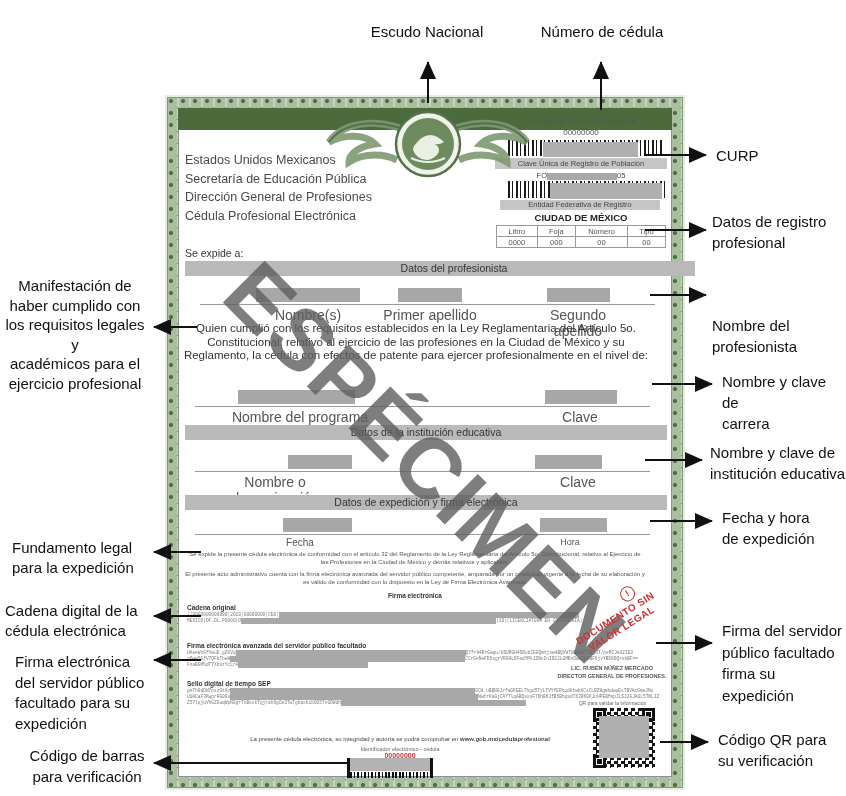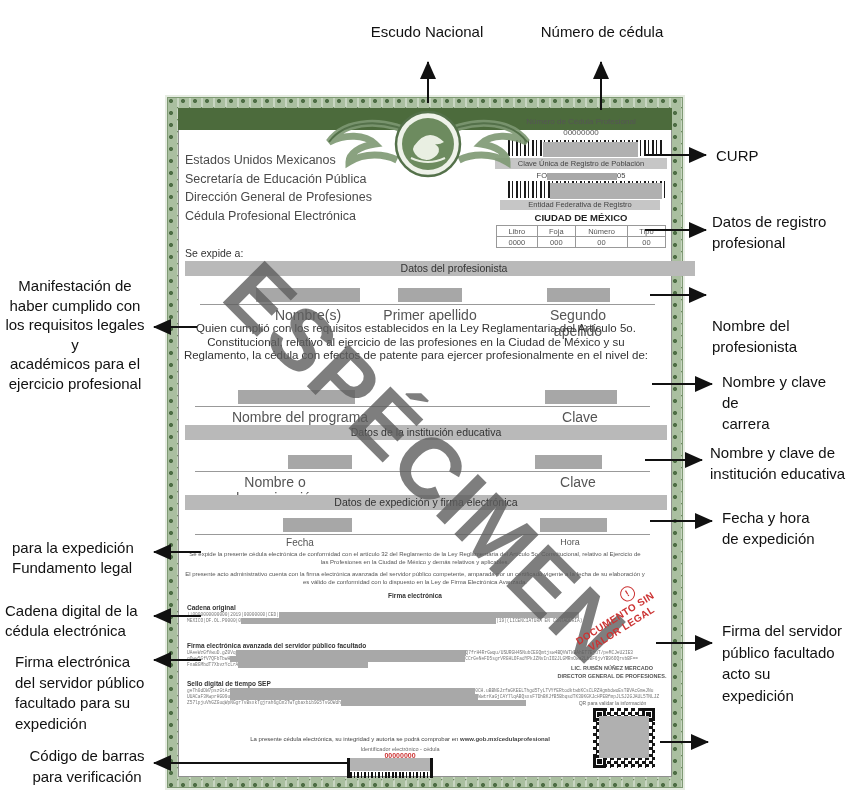--- a/index.html
+++ b/index.html
@@ -105,22 +105,22 @@
   <div class="ann center" style="left:527px;top:22px;width:150px;">Número de cédula</div>
 
   <div class="ann center" style="left:0px;top:276px;width:150px;">
     <div>Manifestación de</div>
     <div>haber cumplido con</div>
     <div>los requisitos legales y</div>
     <div>académicos para el</div>
     <div>ejercicio profesional</div>
   </div>
   <div class="ann" style="left:12px;top:538px;width:140px;line-height:20px;">
+    <div>Fundamento legal</div>
     <div>para la expedición</div>
-    <div>Fundamento legal</div>
   </div>
   <div class="ann" style="left:5px;top:601px;width:146px;line-height:20px;">
     <div>Cadena digital de la</div>
     <div>cédula electrónica</div>
   </div>
   <div class="ann" style="left:15px;top:652px;width:140px;line-height:20.5px;">
     <div>Firma electrónica</div>
     <div>del servidor público</div>
     <div>facultado para su</div>
     <div>expedición</div>
@@ -149,21 +149,25 @@
     <div>Nombre y clave de</div>
     <div>institución educativa</div>
   </div>
   <div class="ann" style="left:722px;top:507px;line-height:21px;">
     <div>Fecha y hora</div>
     <div>de expedición</div>
   </div>
   <div class="ann" style="left:722px;top:620px;line-height:21.5px;">
     <div>Firma del servidor</div>
     <div>público facultado</div>
-    <div>acto su expedición</div>
+    <div>firma su expedición</div>
+  </div>
+  <div class="ann" style="left:718px;top:729px;line-height:21px;">
+    <div>Código QR para</div>
+    <div>su verificación</div>
   </div>
 
   <div class="doc">
     <div class="doc-inner"></div>
     <div class="band"></div>
 
     <svg class="emblem" width="226" height="78" viewBox="0 0 226 78">
       <path d="M105 34 C70 12, 30 16, 14 38 C30 30, 50 30, 60 40 C44 42, 34 50, 34 58 C50 48, 70 50, 82 56" fill="none" stroke="#7d9872" stroke-width="7" opacity="0.9"></path>
       <path d="M121 34 C156 12, 196 16, 212 38 C196 30, 176 30, 166 40 C182 42, 192 50, 192 58 C176 48, 156 50, 144 56" fill="none" stroke="#7d9872" stroke-width="7" opacity="0.9"></path>
       <path d="M105 34 C70 12, 30 16, 14 38" fill="none" stroke="#54714a" stroke-width="2"></path>

